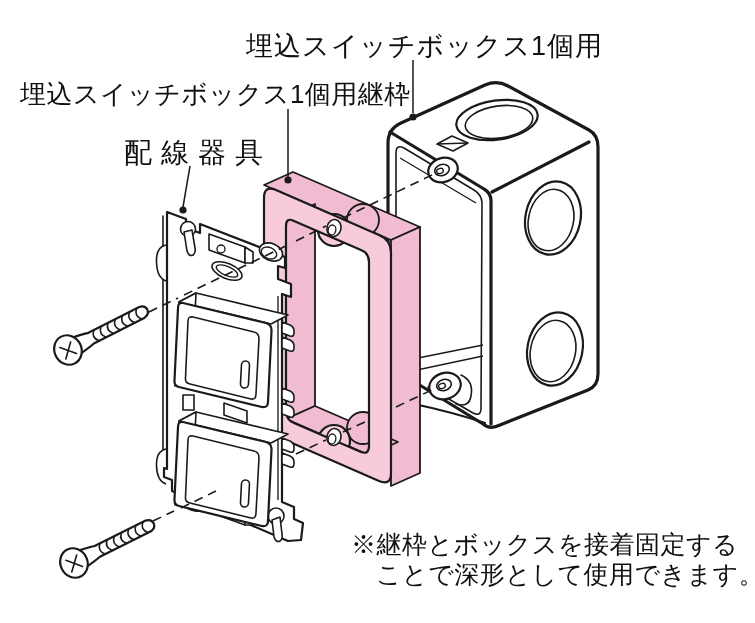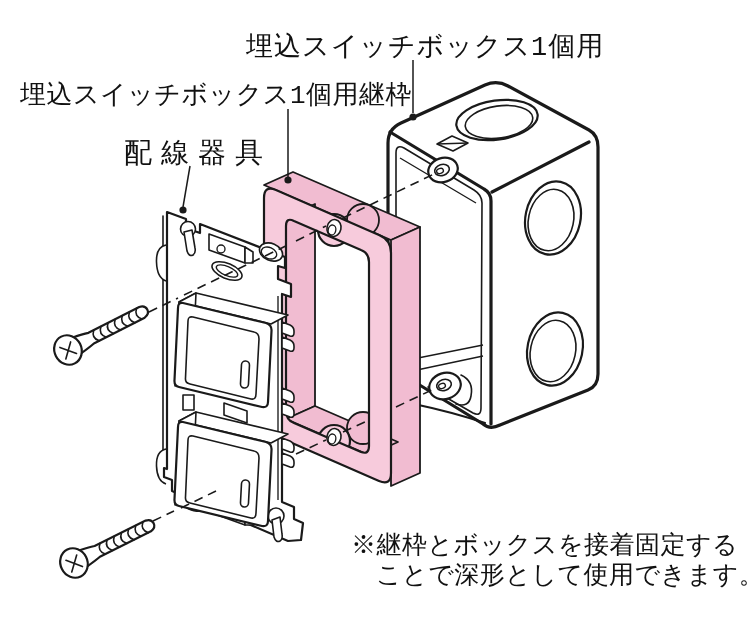--- a/index.html
+++ b/index.html
@@ -1,17 +1,17 @@
 <!DOCTYPE html>
 <html><head>
 <meta charset="utf-8">
 <style>
   html,body{margin:0;padding:0;background:#fff;}
   .stage{position:relative;width:755px;height:623px;background:#fff;overflow:hidden;
-         font-family:Liberation Mono, monospace;}
+         font-family:Liberation Sans, sans-serif;}
   svg{position:absolute;left:0;top:0;}
   
   .o  {fill:#fff;stroke:#1a1a1a;stroke-width:3.2;stroke-linejoin:round;stroke-linecap:round;}
   .ol {fill:none;stroke:#1a1a1a;stroke-width:3.2;stroke-linejoin:round;stroke-linecap:round;}
   .m  {fill:#fff;stroke:#1a1a1a;stroke-width:2.2;stroke-linejoin:round;stroke-linecap:round;}
   .ml {fill:none;stroke:#1a1a1a;stroke-width:2.2;stroke-linejoin:round;stroke-linecap:round;}
   .d  {fill:#fff;stroke:#1a1a1a;stroke-width:1.6;stroke-linejoin:round;}
   .dl {fill:none;stroke:#1a1a1a;stroke-width:1.6;stroke-linejoin:round;stroke-linecap:round;}
   .tl {fill:none;stroke:#1a1a1a;stroke-width:1.35;stroke-linejoin:round;}
   .pk {stroke:#1a1a1a;stroke-width:2.2;stroke-linejoin:round;}       

